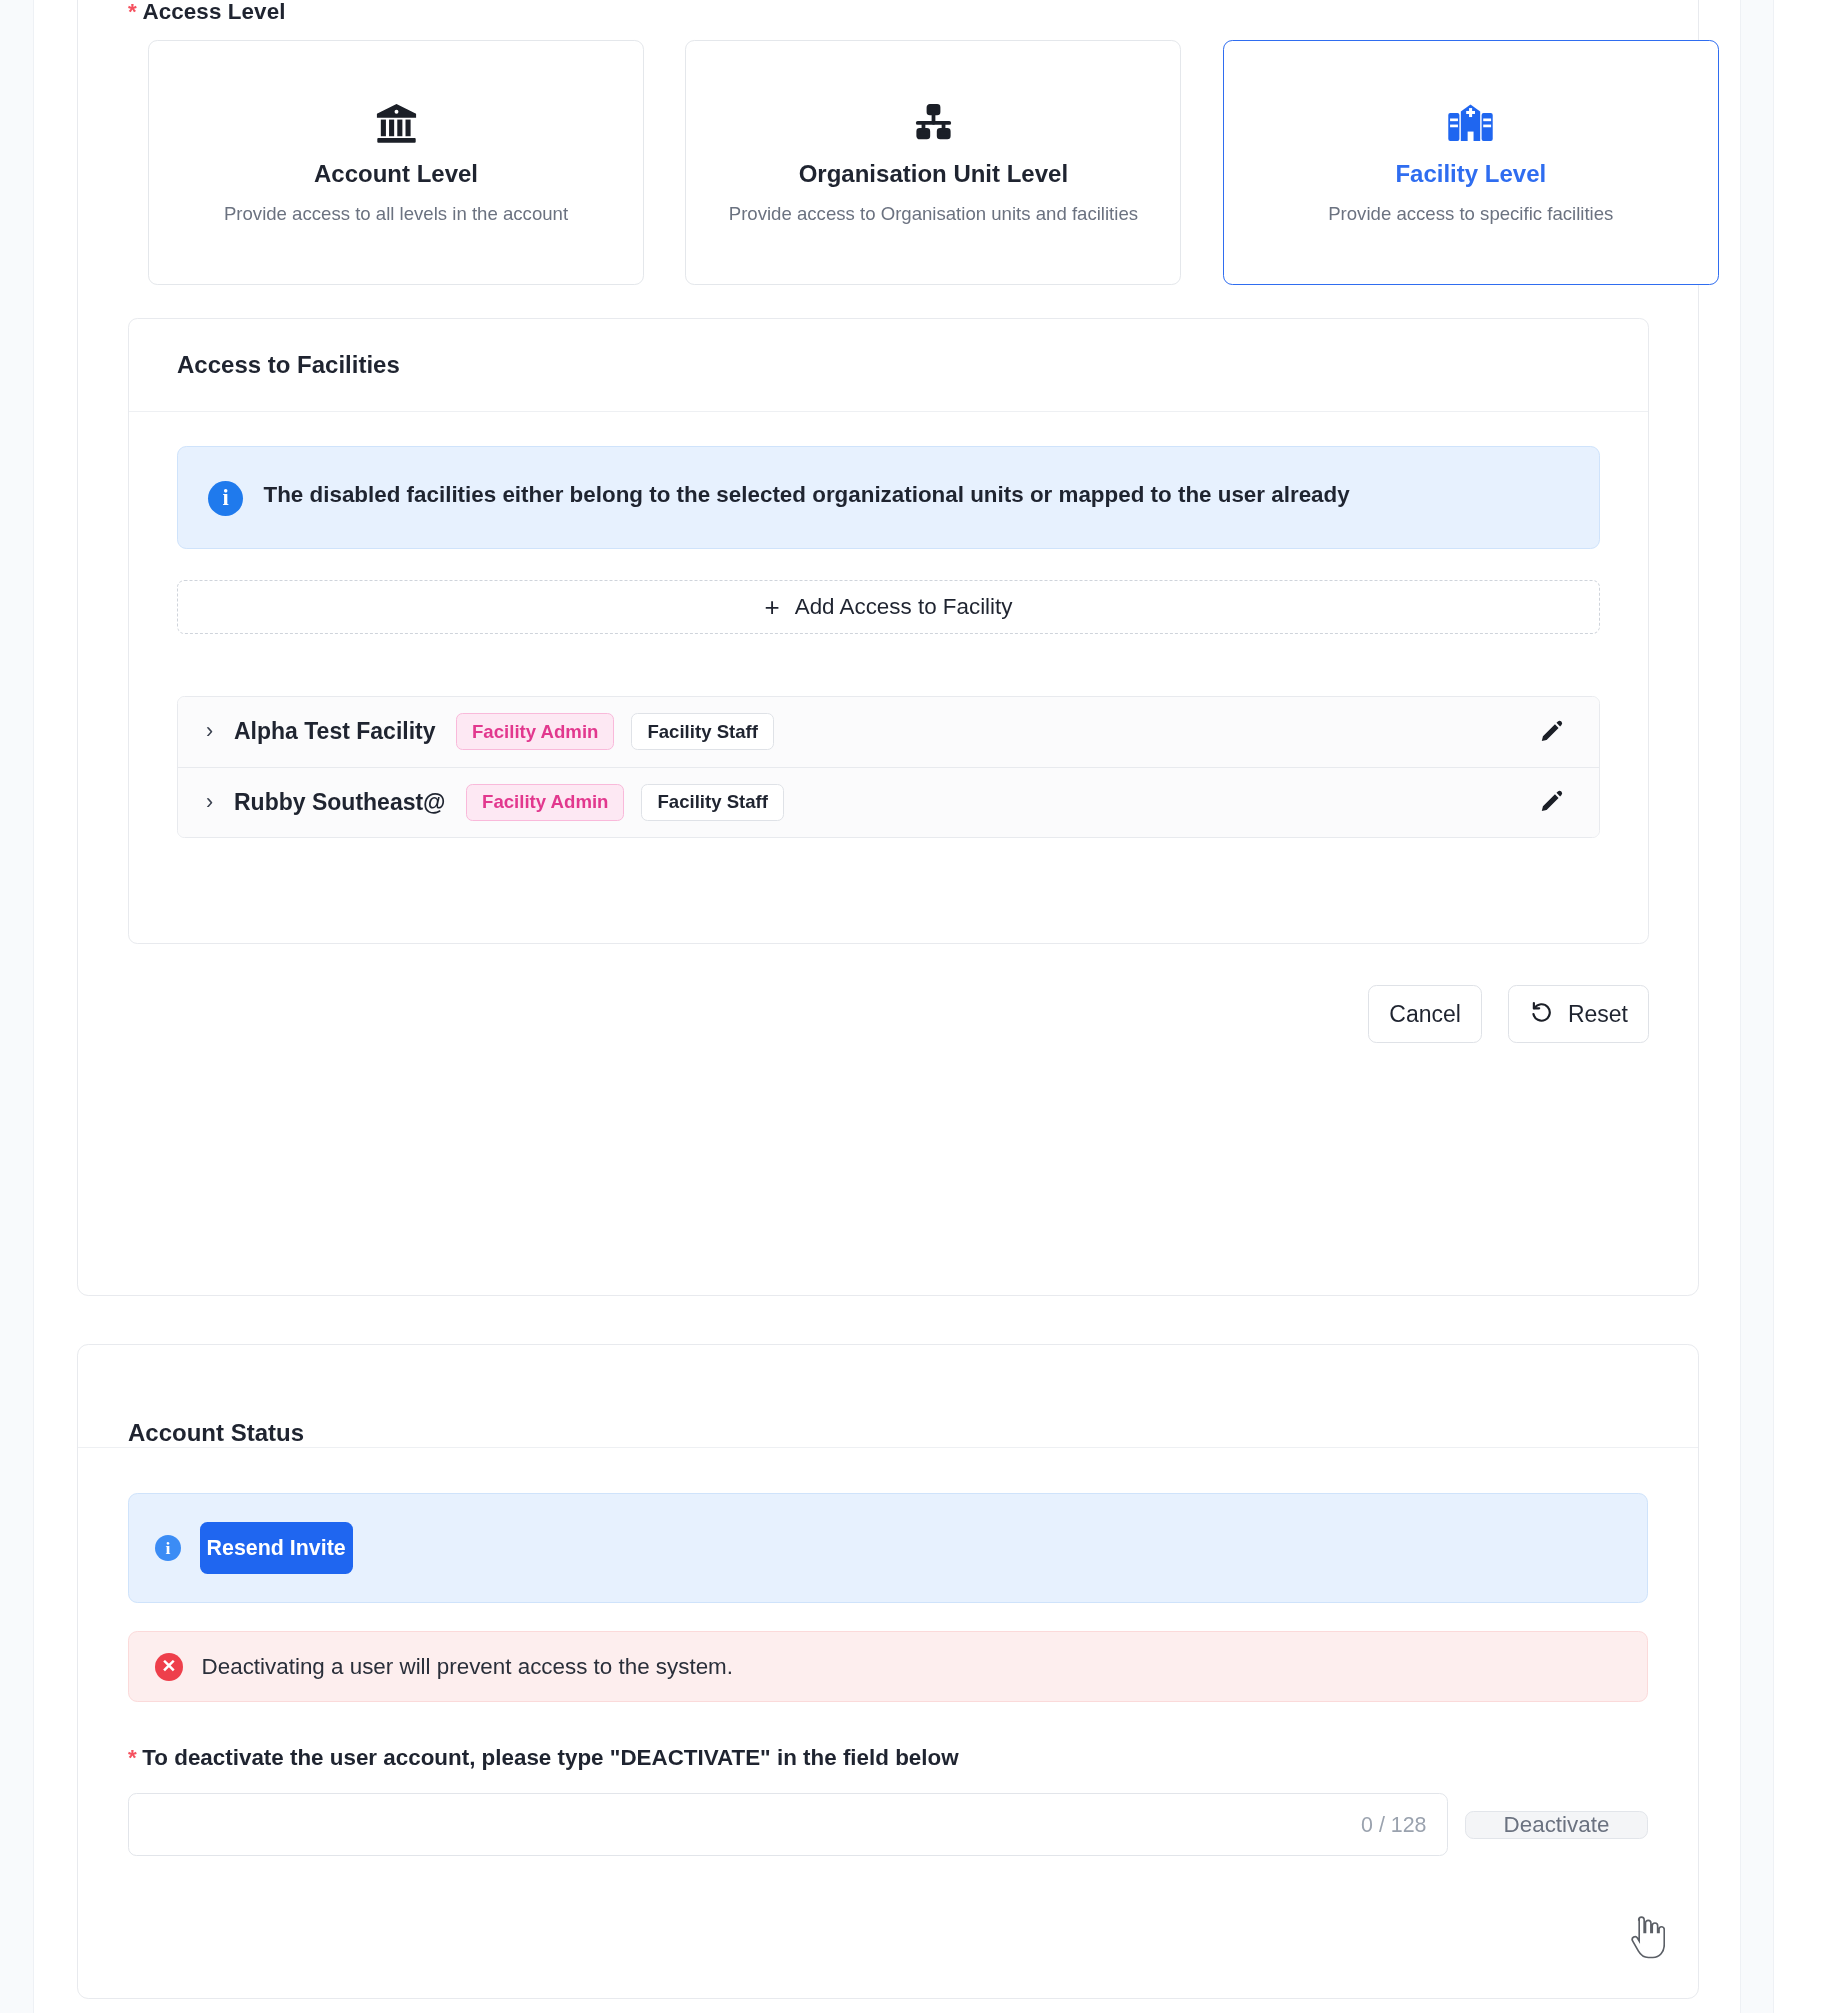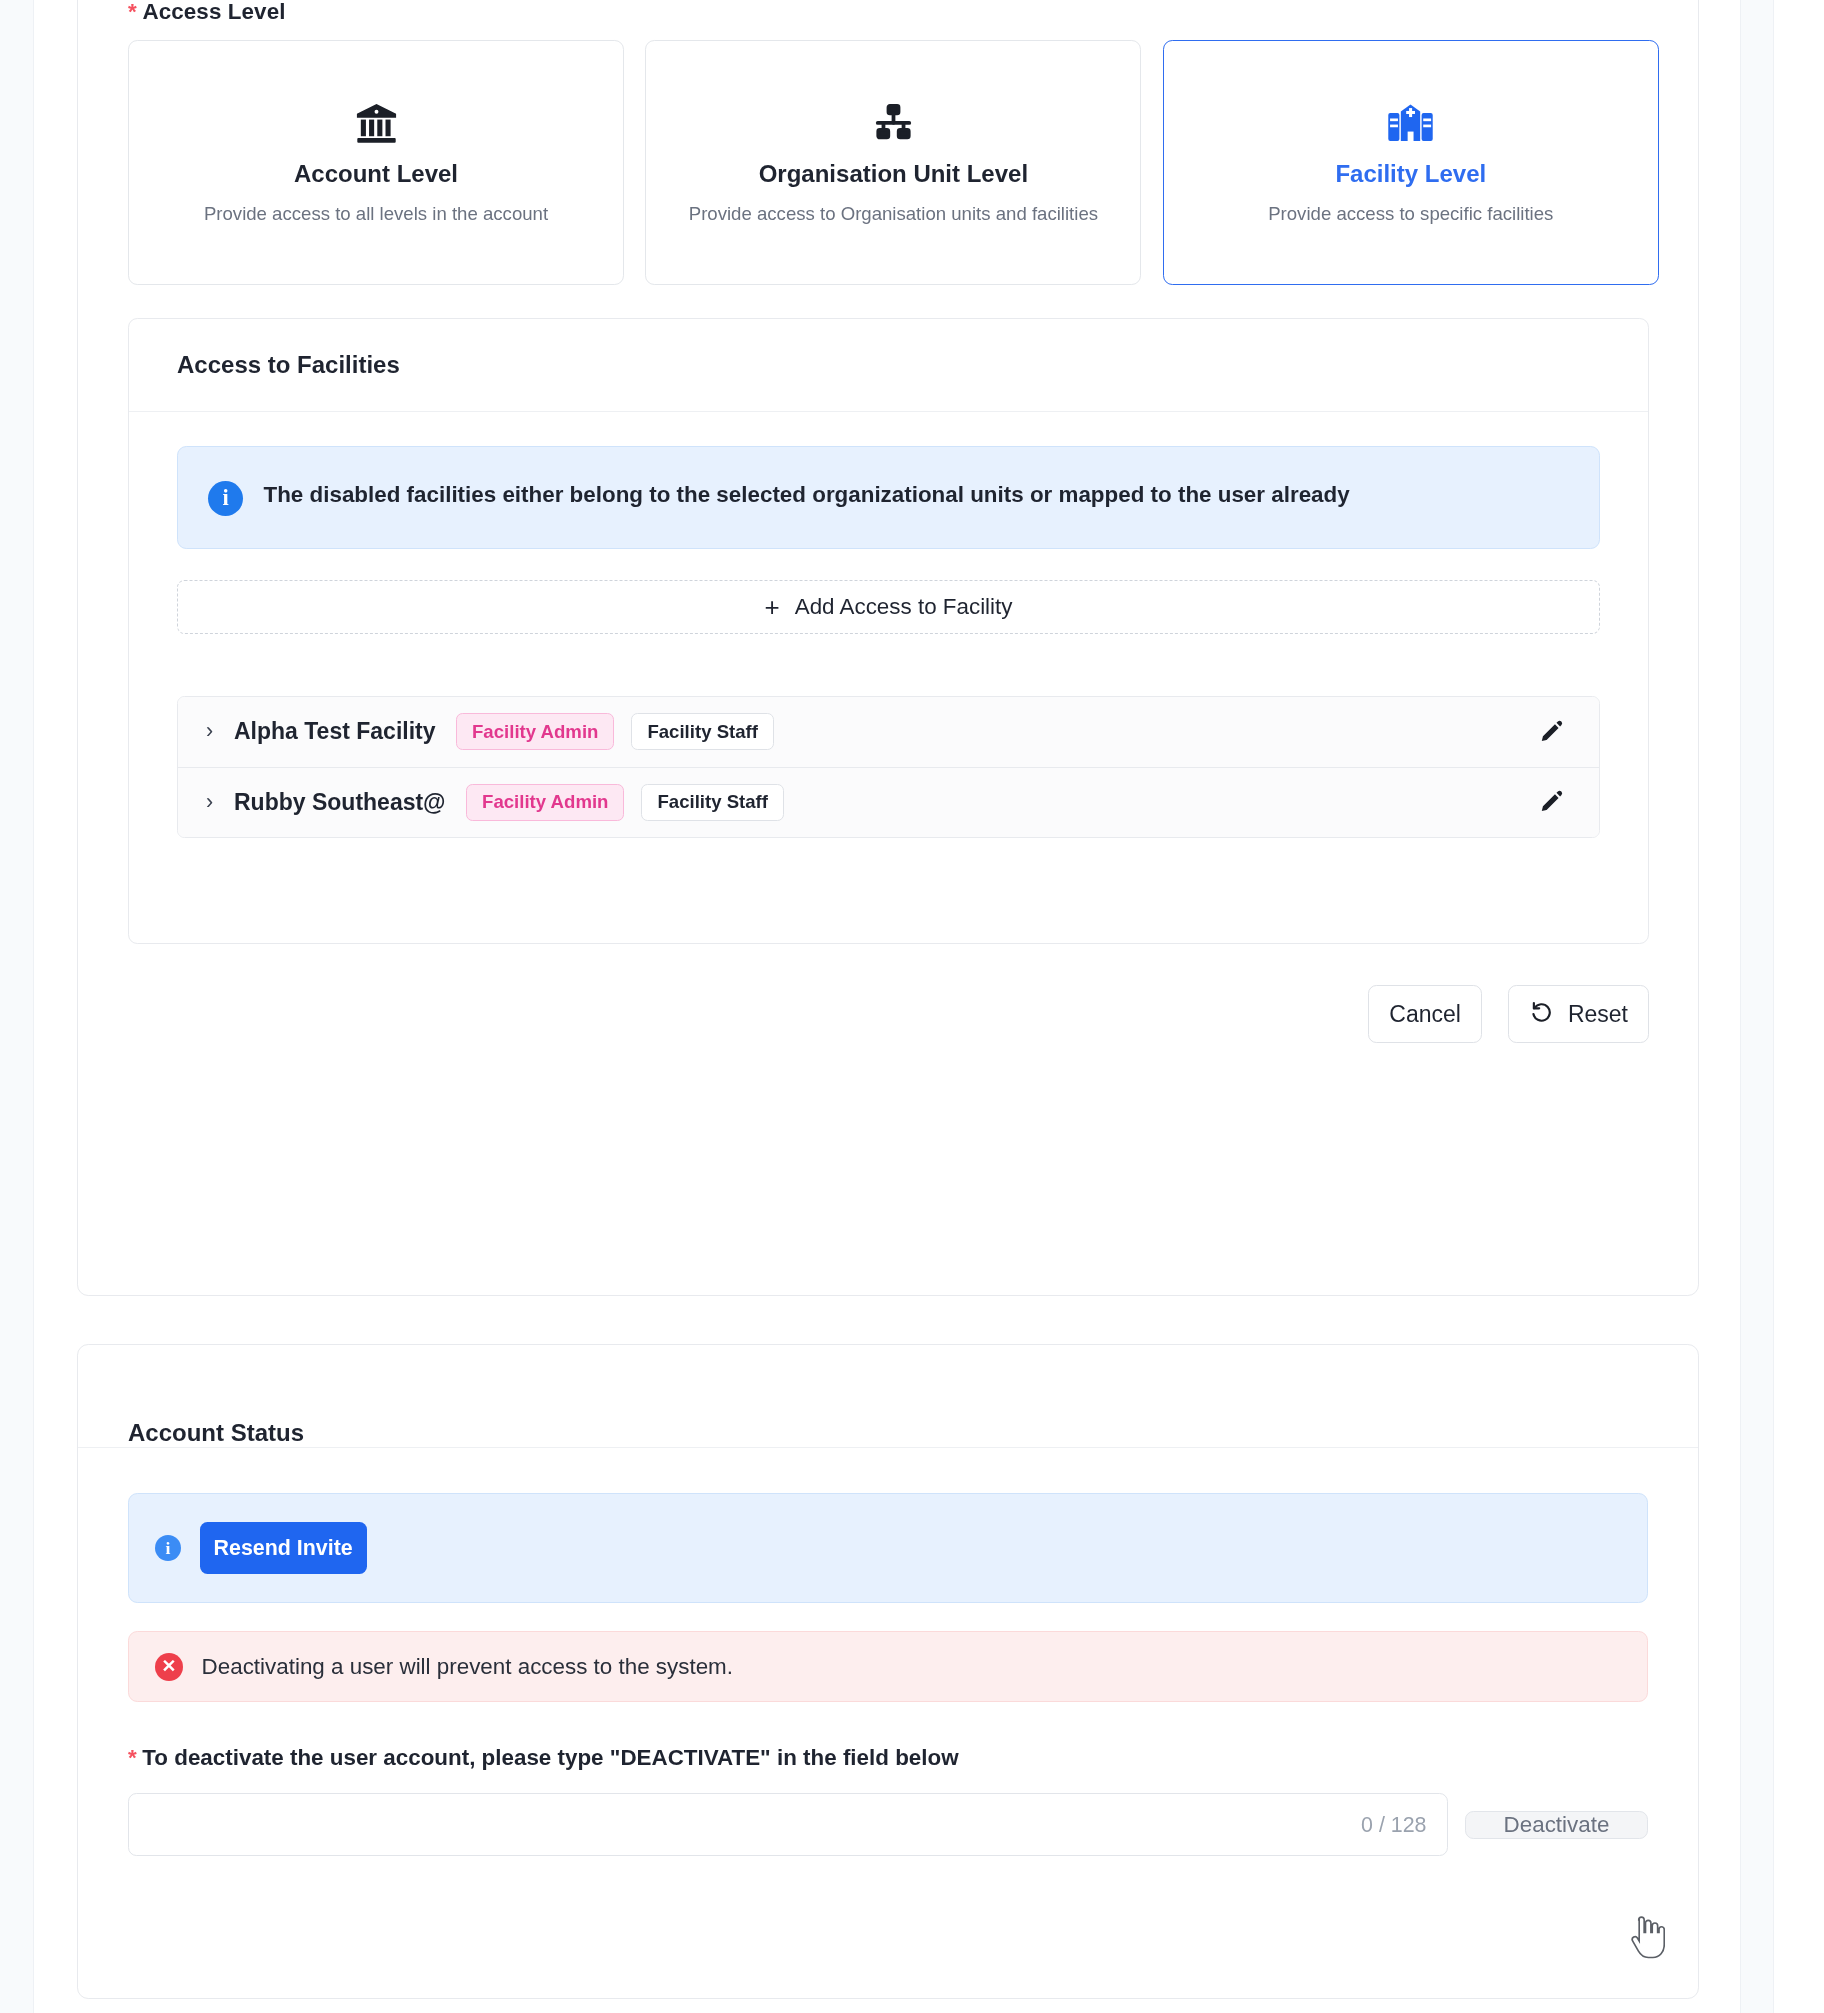--- a/index.html
+++ b/index.html
@@ -66,20 +66,21 @@
     height: 245px;
     border: 0.9px solid #e4e7eb;
     border-radius: 9.3px;
     background: #ffffff;
     display: flex;
     flex-direction: column;
     align-items: center;
     justify-content: center;
     padding: 17px 24px;
     cursor: pointer;
+    margin-left: 20px;
   }
   .level-card.selected {
     border: 1.9px solid #2f6df0;
   }
   .level-icon {
     height: 54px;
     display: flex; align-items: center; justify-content: center;
     margin-bottom: 9.3px;
   }
   .level-title {
@@ -266,21 +267,21 @@
   }
   .btn-resend {
     flex: 0 0 auto;
     height: 52px;
     background: #1f66f0;
     color: #fff;
     border: none;
     border-radius: 7.5px;
     font-size: 21.4px;
     font-weight: bold;
-    padding: 0 14px;
+    padding: 0 7px;
     cursor: pointer;
     font-family: "Liberation Sans", sans-serif;
   }
 
   .alert-danger {
     margin-top: 28px;
     background: #fdeeee;
     border: 0.9px solid #fbdada;
     border-radius: 9.3px;
     display: flex; align-items: center; gap: 18.6px;

